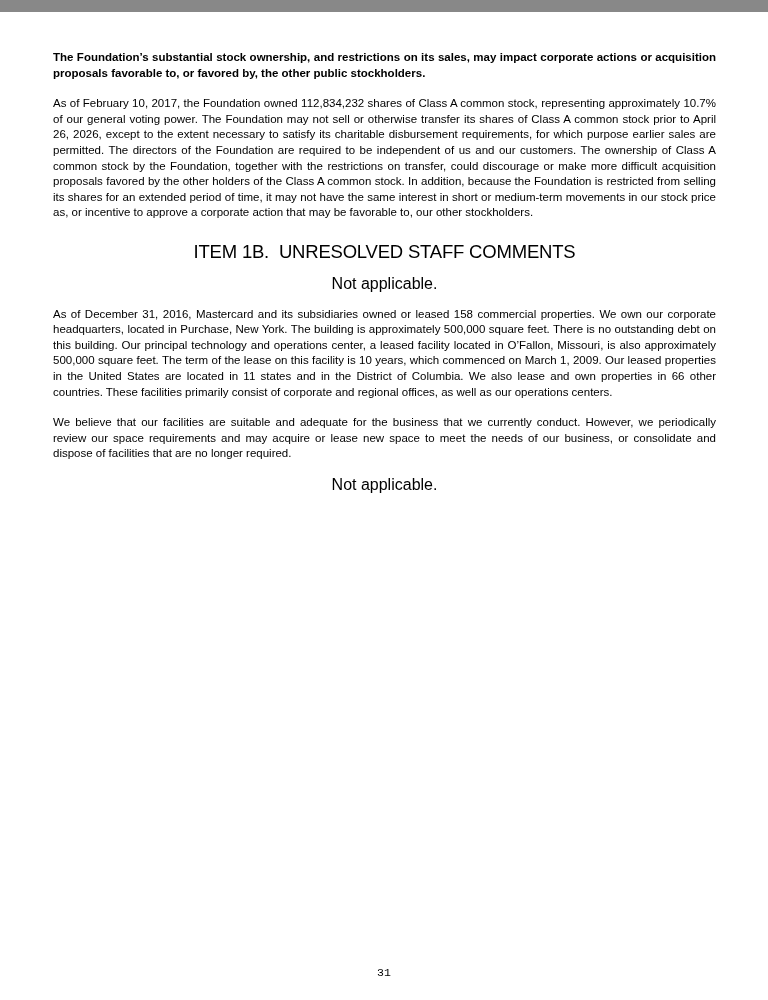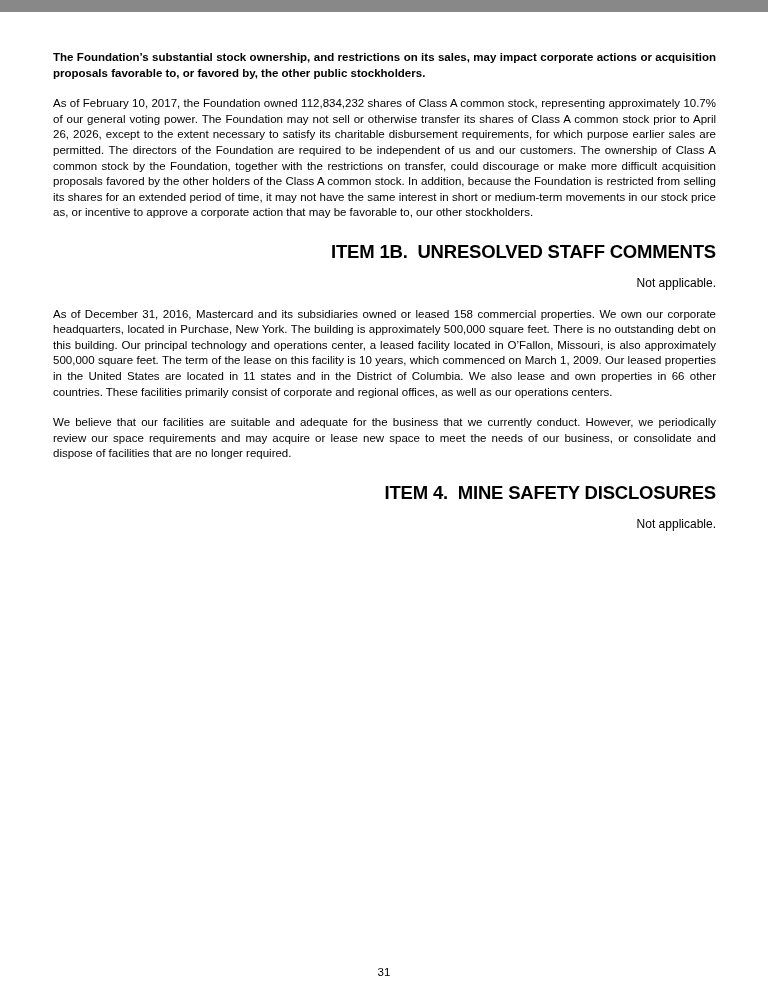--- a/index.html
+++ b/index.html
@@ -23,40 +23,41 @@
   .para {
     font-size: 11.5px;
     line-height: 15.6px;
     text-align: justify;
     margin: 0 0 15px 0;
   }
   .para.bold { font-weight: bold; }
   .heading {
     font-size: 18.5px;
     line-height: 22px;
-    font-weight: bold;
+    font-weight: normal;
     letter-spacing: -0.2px;
     margin: 20px 0 13px 0;
     white-space: pre-wrap;
-    text-align: right;
+    text-align: center;
   }
   .note {
-    font-size: 12px;
+    font-size: 16px;
     line-height: 15.6px;
-    text-align: right;
+    text-align: center;
     margin: 0 0 15px 0;
   }
   .page-number {
     position: absolute;
     top: 953px;
     left: 0;
     right: 0;
     text-align: center;
     font-size: 11.5px;
     line-height: 15px;
+    font-family: Liberation Mono, monospace;
   }
 </style>
 </head>
 <body>
 
 <div class="page">
   <div class="content">
 
     <p class="para bold">The Foundation’s substantial stock ownership, and restrictions on its sales, may impact corporate actions or acquisition proposals favorable to, or favored by, the other public stockholders.</p>
 
@@ -66,20 +67,19 @@
 
     <p class="note">Not applicable.</p>
 
 
     <p class="para">As of December 31, 2016, Mastercard and its subsidiaries owned or leased 158 commercial properties.  We own our corporate headquarters, located in Purchase, New York.  The building is approximately 500,000 square feet.  There is no outstanding debt on this building.  Our principal technology and operations center, a leased facility located in O’Fallon, Missouri, is also approximately 500,000 square feet.  The term of the lease on this facility is 10 years, which commenced on March 1, 2009.  Our leased properties in the United States are located in 11 states and in the District of Columbia.  We also lease and own properties in 66 other countries.  These facilities primarily consist of corporate and regional offices, as well as our operations centers.</p>
 
     <p class="para">We believe that our facilities are suitable and adequate for the business that we currently conduct.  However, we periodically review our space requirements and may acquire or lease new space to meet the needs of our business, or consolidate and dispose of facilities that are no longer required.</p>
 
 
 
-    <h1 class="heading">ITEM 4.  MINE SAFETY DISCLOSURES</h1>
 
     <p class="note">Not applicable.</p>
 
   </div>
 
   <div class="page-number">31</div>
 </div>
 
 </body></html>

